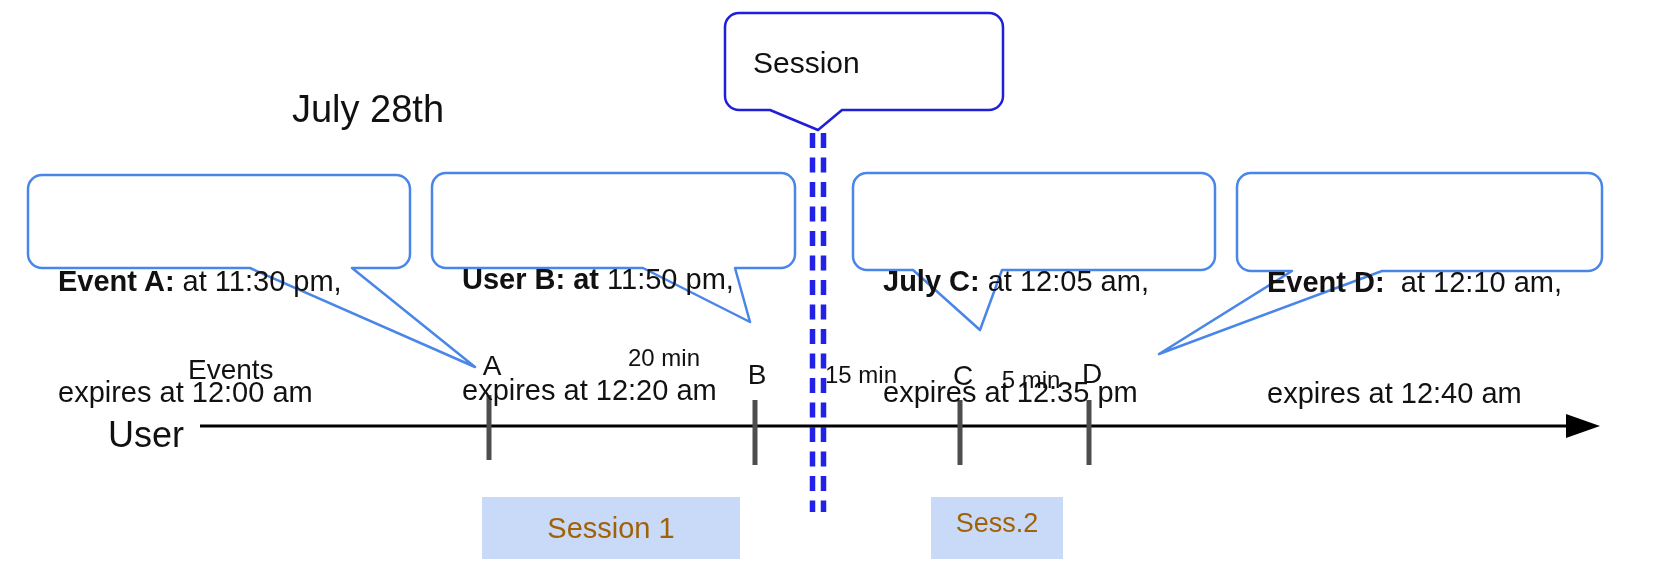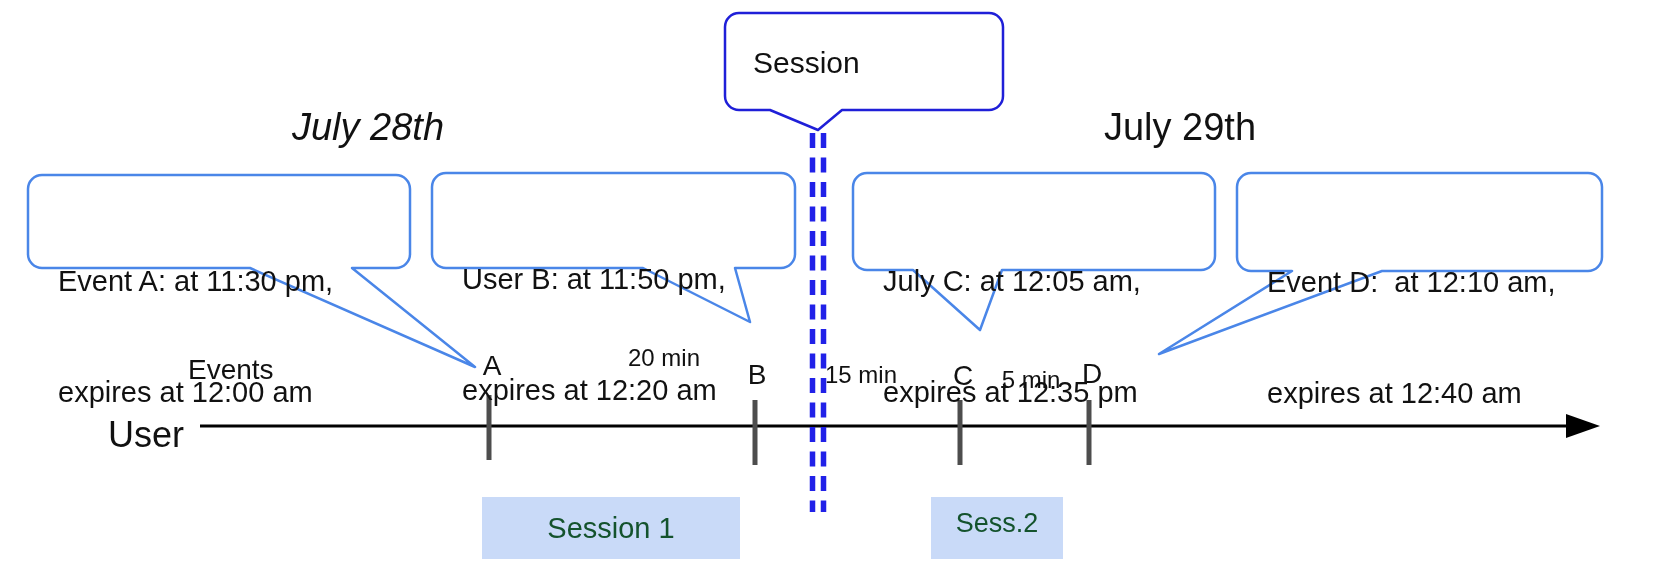--- a/index.html
+++ b/index.html
@@ -4,28 +4,28 @@
 <style>
   html,body{margin:0;padding:0;background:#fff;}
   .canvas{
     position:relative;width:1668px;height:578px;background:#ffffff;
     font-family:"Liberation Sans",sans-serif;color:#111;overflow:hidden;
   }
   .layer{position:absolute;left:0;top:0;width:1668px;height:578px;}
   .txt{position:absolute;white-space:pre;}
   .date-title{font-size:38px;width:220px;text-align:center;}
   .callout-text{font-size:29px;line-height:37px;}
-  .callout-text b{font-weight:normal;}
+  .callout-text b{font-weight:bold;}
   .midnight-text{font-size:30px;}
   .axis-row-label{font-size:36px;}
   .events-label{font-size:28px;}
   .tick-label{font-size:28px;width:40px;text-align:center;}
   .gap-label{font-size:24px;width:110px;text-align:center;}
   .session-box{position:absolute;background:#c9daf8;display:flex;align-items:center;justify-content:center;}
-  .session-label{color:#14532d;}
+  .session-label{color:#a16207;}
 </style>
 </head>
 <body>
 
 <div class="canvas">
 
   <svg class="layer" viewBox="0 0 1668 578" xmlns="http://www.w3.org/2000/svg">
 
     <rect x="482" y="497" width="258" height="62" fill="#c9daf8"></rect>
     <rect x="931" y="497" width="132" height="62" fill="#c9daf8"></rect>
@@ -41,22 +41,21 @@
     <line x1="812.5" y1="133" x2="812.5" y2="512" stroke="#2121e8" stroke-width="5.5" stroke-dasharray="15 9.5"></line>
     <line x1="823.5" y1="133" x2="823.5" y2="512" stroke="#2121e8" stroke-width="5.5" stroke-dasharray="15 9.5"></line>
 
     <path fill="#ffffff" stroke="#4a86e8" stroke-width="2.5" stroke-linejoin="round" d="M 42 175 H 396 A 14 14 0 0 1 410 189 V 254 A 14 14 0 0 1 396 268 H 352 L 475 367 L 250 268 H 42 A 14 14 0 0 1 28 254 V 189 A 14 14 0 0 1 42 175 Z"></path>
     <path fill="#ffffff" stroke="#4a86e8" stroke-width="2.5" stroke-linejoin="round" d="M 446 173 H 781 A 14 14 0 0 1 795 187 V 254 A 14 14 0 0 1 781 268 H 735 L 750 322 L 643 268 H 446 A 14 14 0 0 1 432 254 V 187 A 14 14 0 0 1 446 173 Z"></path>
     <path fill="#ffffff" stroke="#4a86e8" stroke-width="2.5" stroke-linejoin="round" d="M 867 173 H 1201 A 14 14 0 0 1 1215 187 V 256 A 14 14 0 0 1 1201 270 H 1002 L 980 330 L 913 270 H 867 A 14 14 0 0 1 853 256 V 187 A 14 14 0 0 1 867 173 Z"></path>
     <path fill="#ffffff" stroke="#4a86e8" stroke-width="2.5" stroke-linejoin="round" d="M 1251 173 H 1588 A 14 14 0 0 1 1602 187 V 257 A 14 14 0 0 1 1588 271 H 1382 L 1159 354 L 1292 271 H 1251 A 14 14 0 0 1 1237 257 V 187 A 14 14 0 0 1 1251 173 Z"></path>
     <path fill="#ffffff" stroke="#1f1fd8" stroke-width="2.5" stroke-linejoin="round" d="M 739 13 H 989 A 14 14 0 0 1 1003 27 V 96 A 14 14 0 0 1 989 110 H 842 L 818 130 L 770 110 H 739 A 14 14 0 0 1 725 96 V 27 A 14 14 0 0 1 739 13 Z"></path>
   </svg>
 
-  <div class="txt date-title" style="left:258px;top:106px;font-style:italic;">July 28th</div>
-  <div class="txt date-title" style="left:1070px;top:106px;">July 29th</div>
+  <div class="txt date-title" style="left:258px;top:88px;">July 28th</div>
 
   <div class="txt midnight-text" style="left:753px;top:46px;">Session</div>
 
   <div class="txt callout-text" style="left:58px;top:189px;">
     <div><b>Event A:</b><span> at 11:30 pm,</span></div>
     <div>expires at 12:00 am</div>
   </div>
   <div class="txt callout-text" style="left:462px;top:187px;">
     <div><b>User B: at</b><span> 11:50 pm,</span></div>
     <div>expires at 12:20 am</div>

